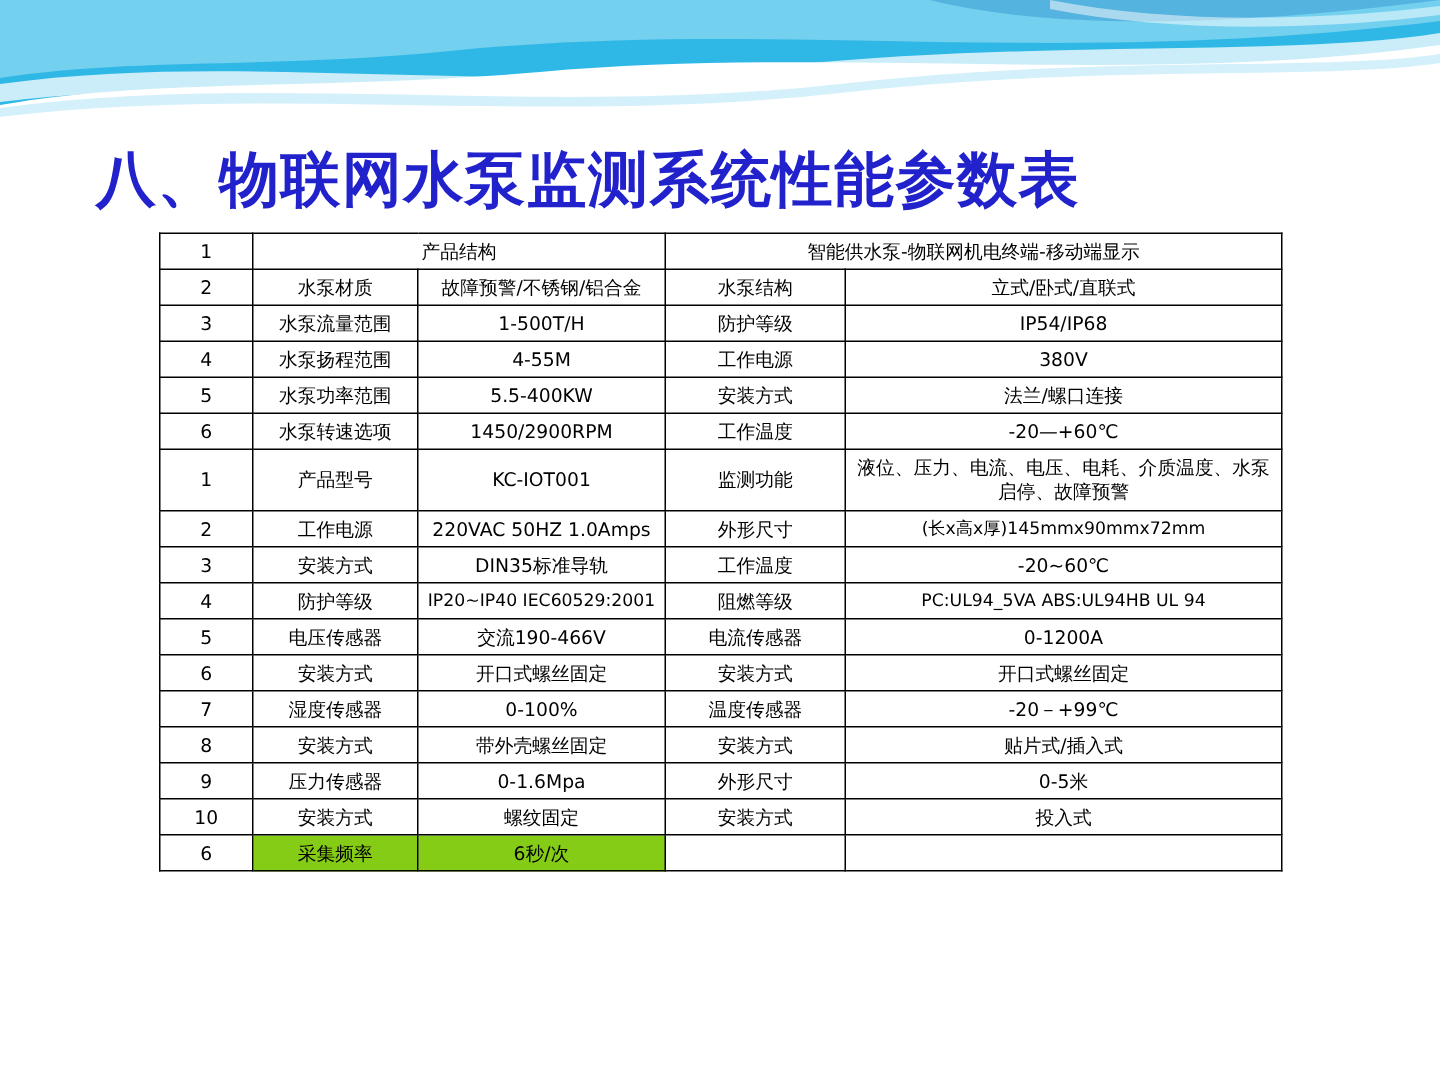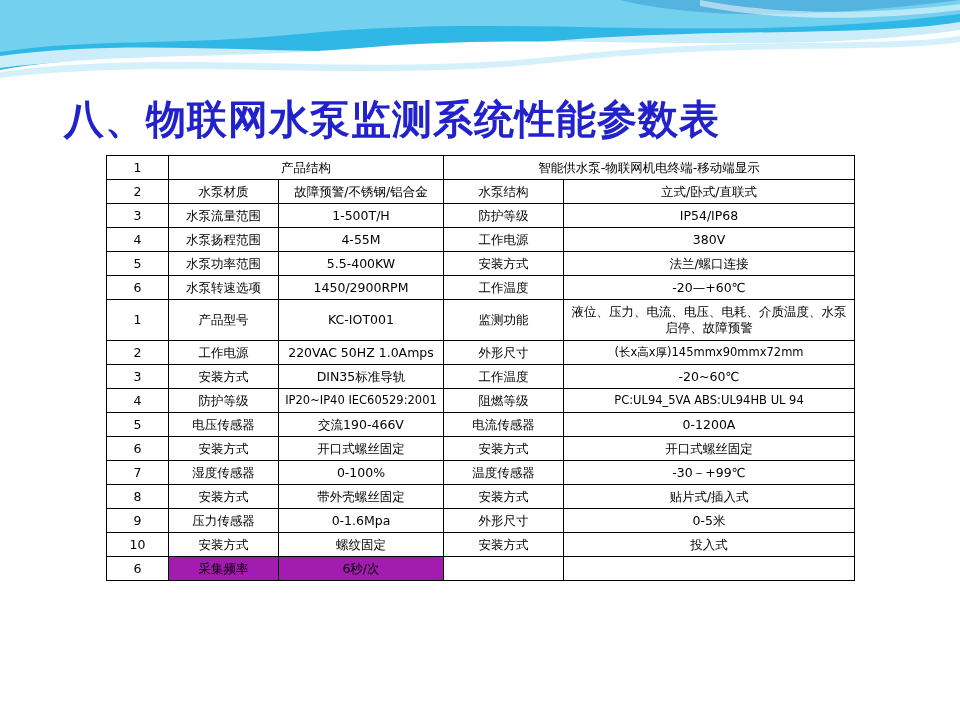--- a/index.html
+++ b/index.html
@@ -61,21 +61,21 @@
     font-weight: bold;
     font-size: 15px;
     height: 56px;
   }
   td.blank-cell {
     height: 56px;
   }
   td.row-cell { height: 21px; }
   td.tall-cell { height: 38px; }
   td.highlight {
-    background: #a21caf;
+    background: #84cc16;
   }
   col.c1 { width: 62px; }
   col.c2 { width: 110px; }
   col.c3 { width: 165px; }
   col.c4 { width: 120px; }
   col.c5 { width: 291px; }
   .small { font-size: 11.5px; }
 </style>
 </head>
 <body>
@@ -188,21 +188,21 @@
         <td class="row-cell">安装方式</td>
         <td class="row-cell">开口式螺丝固定</td>
         <td class="row-cell">安装方式</td>
         <td class="row-cell">开口式螺丝固定</td>
       </tr>
       <tr>
         <td class="row-cell">7</td>
         <td class="row-cell">湿度传感器</td>
         <td class="row-cell">0-100%</td>
         <td class="row-cell">温度传感器</td>
-        <td class="row-cell">-30－+99℃</td>
+        <td class="row-cell">-20－+99℃</td>
       </tr>
       <tr>
         <td class="row-cell">8</td>
         <td class="row-cell">安装方式</td>
         <td class="row-cell">带外壳螺丝固定</td>
         <td class="row-cell">安装方式</td>
         <td class="row-cell">贴片式/插入式</td>
       </tr>
       <tr>
         <td class="row-cell">9</td>

